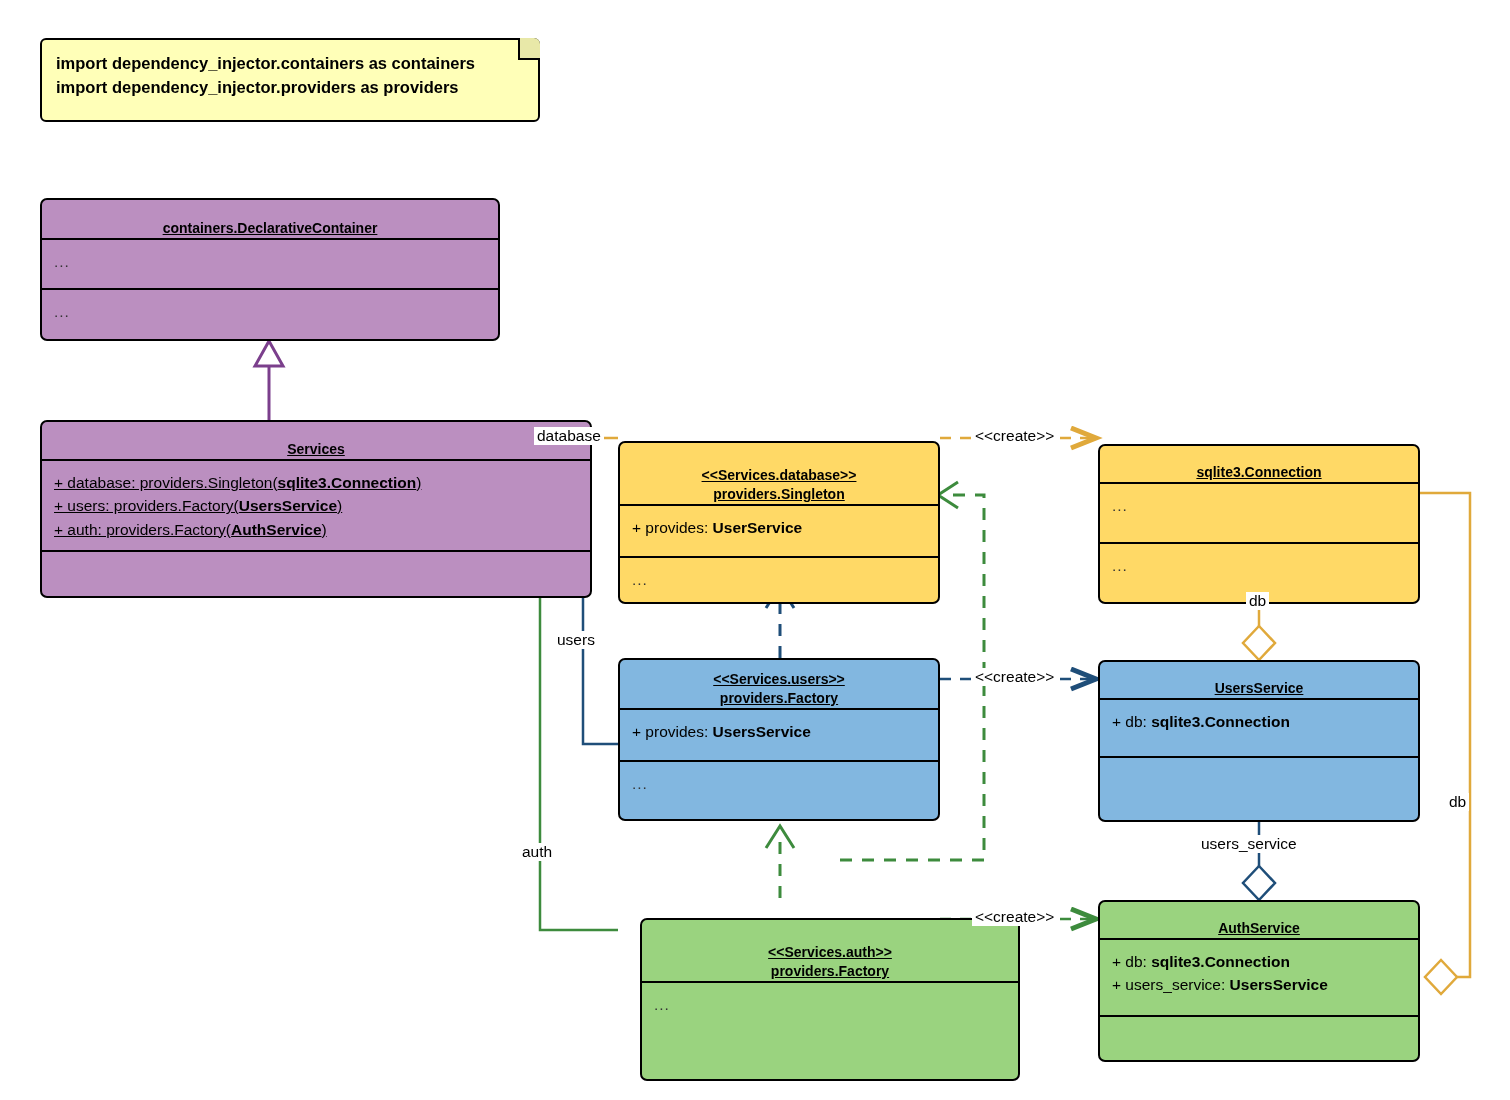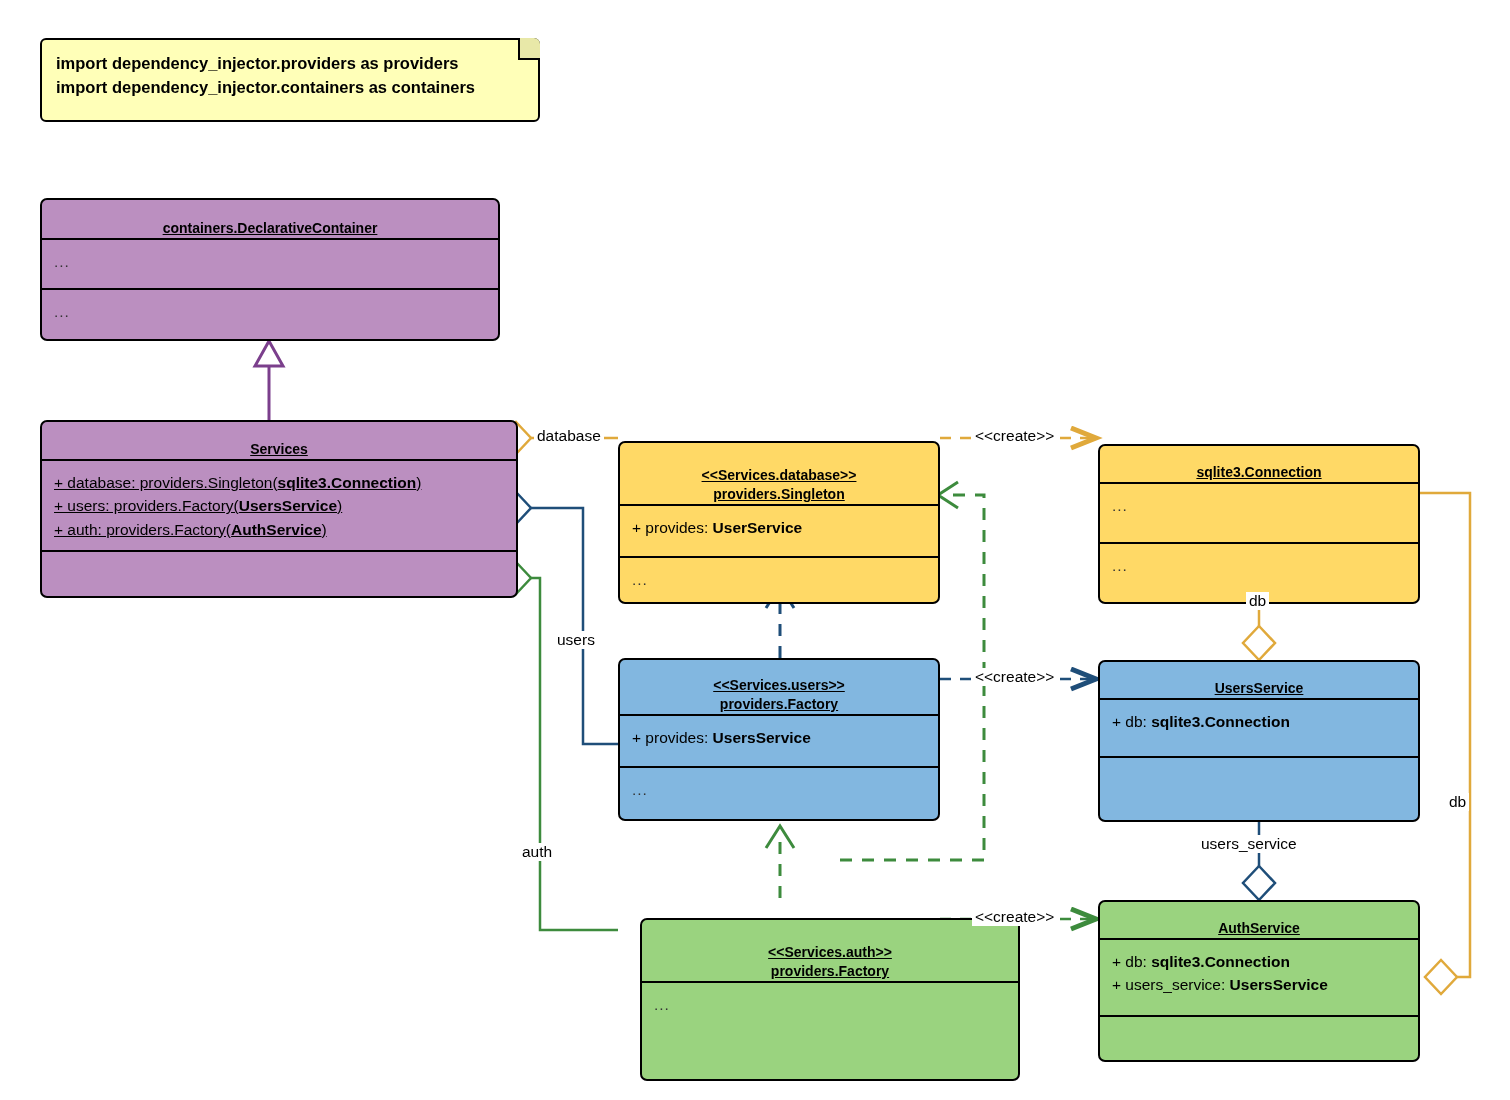--- a/index.html
+++ b/index.html
@@ -185,37 +185,37 @@
     </g>
 
     <g>
       <path d="M1420,493 L1470,493 L1470,977 L1457,977" fill="none" stroke="#e0a93b" stroke-width="2.5"></path>
       <polygon points="1457,977 1441,960 1425,977 1441,994" fill="#ffffff" stroke="#e0a93b" stroke-width="2.5"></polygon>
     </g>
   </svg>
 
   <div class="note" style="left:40px; top:38px; width:500px; height:84px;">
     <div class="note-fold"></div>
+    <div class="line">import dependency_injector.containers as containers</div>
     <div class="line">import dependency_injector.providers as providers</div>
-    <div class="line">import dependency_injector.containers as containers</div>
   </div>
 
   <div class="uml purple" style="left:40px; top:198px; width:460px; height:143px;">
     <div class="hdr" style="height:40px;">
       <span>containers.DeclarativeContainer</span>
     </div>
     <div class="compartment bordered" style="height:50px;">
       <span class="ellipsis">...</span>
     </div>
     <div class="compartment" style="height:49px;">
       <span class="ellipsis">...</span>
     </div>
   </div>
 
-  <div class="uml purple" style="left:40px; top:420px; width:478px; height:178px;">
+  <div class="uml purple" style="left:40px; top:420px; width:552px; height:178px;">
     <div class="hdr" style="height:39px;">
       <span>Services</span>
     </div>
     <div class="compartment bordered" style="height:91px;">
       <div class="attr static">
         <span>+ database: providers.Singleton(</span><b>sqlite3.Connection</b><span>)</span>
       </div>
       <div class="attr static">
         <span>+ users: providers.Factory(</span><b>UsersService</b><span>)</span>
       </div>
@@ -249,21 +249,21 @@
     </div>
     <div class="compartment bordered" style="height:60px;">
       <span class="ellipsis">...</span>
     </div>
     <div class="compartment" style="height:58px;">
       <span class="ellipsis">...</span>
     </div>
   </div>
 
   <div class="uml blue" style="left:618px; top:658px; width:322px; height:163px;">
-    <div class="hdr" style="height:56px;">
+    <div class="hdr" style="height:50px;">
       <span>&lt;&lt;Services.users&gt;&gt;</span>
       <span>providers.Factory</span>
     </div>
     <div class="compartment bordered" style="height:52px;">
       <div class="attr">
         <span>+ provides: </span><b>UsersService</b>
       </div>
     </div>
     <div class="compartment" style="height:44px;">
       <span class="ellipsis">...</span>

